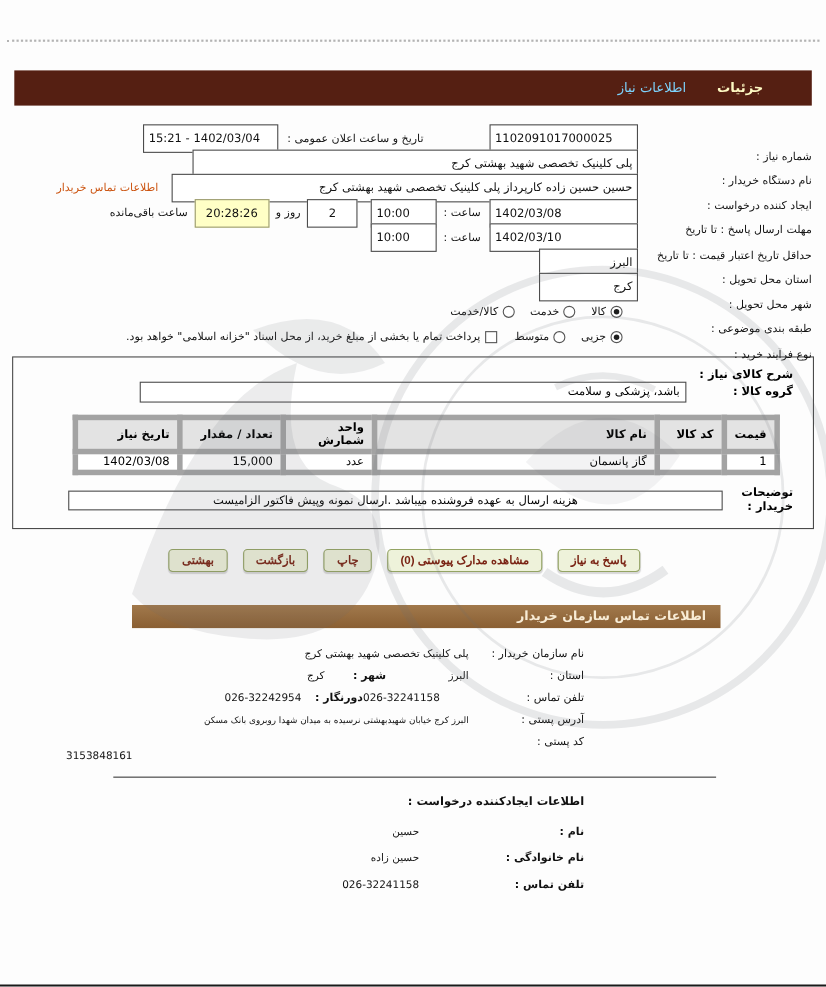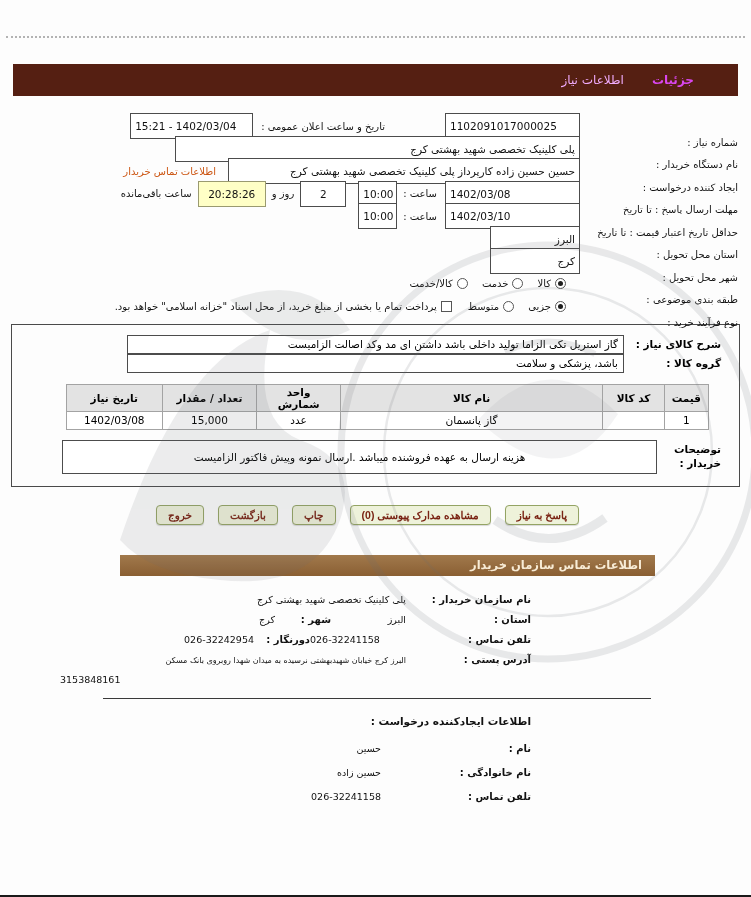--- a/index.html
+++ b/index.html
@@ -5,61 +5,61 @@
   * { box-sizing: border-box; margin: 0; padding: 0; }
   html,body { background:#ffffff; }
   body { font-family:"DejaVu Sans", sans-serif; }
   .page { position:relative; width:751px; height:897px; background:#fdfdfd; direction:rtl; overflow:hidden; border-bottom:2px solid #1a1a1a; margin:0 auto; }
   .watermark { position:absolute; top:0; right:0; z-index:6; pointer-events:none; }
   .content { position:relative; z-index:2; }
 
   .dotted { margin:36px 6px 0 6px; border-top:2px dotted #b3b3b3; }
 
   .tabbar { margin:26px 13px 0 13px; height:32px; background:#551f12; display:flex; align-items:center; gap:28px; padding-right:44px; }
-  .tab { color:#f0abfc; font-size:12px; cursor:pointer; }
-  .tab.active { color:#d946ef; font-weight:bold; }
+  .tab { color:#7dd3fc; font-size:12px; cursor:pointer; }
+  .tab.active { color:#fef9c3; font-weight:bold; }
 
   .form { margin-top:19px; padding:0 13px; }
   .frow { display:flex; align-items:center; height:22.5px; font-size:10px; color:#141414; white-space:nowrap; }
   .flabel { width:158px; flex-shrink:0; font-size:10px; overflow:hidden;margin-top:32px; }
   .ftext { font-size:10px; }
   .inp { border:1px solid #4c4c4c; background:#fff; height:17px; display:inline-flex; align-items:center; padding:12px 4px; font-size:10.5px; color:#111; overflow:hidden; flex-shrink:0; }
   .ltr { direction:ltr; unicode-bidi:isolate; }
-  .w135{width:135px}.w123{width:123px}.w405{width:405px}.w360{width:352px}
-  .w60{width:39px}.w46{width:46px;justify-content:center}.w90{width:90px}
+  .w135{width:135px}.w123{width:123px}.w405{width:405px}.w360{width:424px}
+  .w60{width:60px}.w46{width:46px;justify-content:center}.w90{width:90px}
   .yellow { background:#ffffc6; border:1px solid #9a9a70; width:68px; justify-content:center; }
   .mr6{margin-right:6px}.mr8{margin-right:8px}.mr12{margin-right:12px}.mr60{margin-right:60px}
   .link { color:#cc5512; font-size:10px; cursor:pointer; margin-right:12px; }
   .radio { width:11px; height:11px; border:1px solid #555; border-radius:50%; background:#fff; display:inline-block; position:relative; flex-shrink:0; margin-right:14px; }
   .radio.checked::after { content:""; position:absolute; top:2px; left:2px; right:2px; bottom:2px; background:#1d1d1d; border-radius:50%; }
   .optlabel { margin-right:4px; font-size:10px; }
   .checkbox { width:11px; height:11px; border:1px solid #555; background:#fff; display:inline-block; flex-shrink:0; margin-right:16px; }
 
   .goodsbox { border:1px solid #4a4a4a; margin:6px 11px 0 11px; padding:10px 18px 12px 26px; background:transparent; }
   .grow { display:flex; align-items:center; }
   .glabel { font-weight:bold; font-size:10.5px; width:97px; flex-shrink:0; }
   .ginp { border:1px solid #4c4c4c; background:#fff; height:19px; display:flex; align-items:center; padding:0 5px; font-size:10.5px; width:497px; }
   .gtitle { font-weight:bold; font-size:11px; margin:13px 2px 8px 0; }
   .gtable { border-collapse:collapse; margin:11px 12px 0 28px; }
-  .gtable th, .gtable td { border:1px solid #a3a3a3; font-size:10.5px; text-align:center; padding:1px 7px; height:18px; }
+  .gtable th, .gtable td { border:5px solid #a3a3a3; font-size:10.5px; text-align:right; padding:1px 7px; height:18px; }
   .gtable th { background:#e3e3e3; font-weight:bold; }
   .gtable td { background:#ffffff; }
   .noteslabel { font-weight:bold; font-size:10.5px; width:64px; flex-shrink:0; line-height:1.25; white-space:normal; }
   .notesrow { margin-top:10px; display:flex; align-items:center; }
-  .notesinp { border:1px solid #4c4c4c; background:#fff; height:34px; display:flex; align-items:center; justify-content:center; font-size:10.5px; flex:1; margin-left:24px; }
+  .notesinp { border:1px solid #4c4c4c; background:#fff; height:18px; display:flex; align-items:center; justify-content:center; font-size:10.5px; flex:1; margin-left:24px; }
 
   .btnrow { margin-top:18px; display:flex; justify-content:center; align-items:center; gap:14px; }
   .btn { background:#eef2da; border:1px solid #94a464; border-radius:4px; color:#7a2414; font-size:10.5px; font-weight:bold; padding:3px 11px; cursor:pointer; box-shadow:0 1px 1px rgba(0,0,0,.15); white-space:nowrap; }
   .btn.primary { margin-right:16px; }
 
   .sectionbar { margin:30px 96px 0 120px; height:21px; background:linear-gradient(#a1794c,#8a5f33); color:#f8ecd6; font-weight:bold; font-size:11.5px; line-height:21px; padding-right:13px; }
 
   .contact { margin:18px 220px 0 60px; font-size:10px; color:#111; }
   .crow { display:flex; align-items:baseline; margin-bottom:9px; white-space:nowrap; }
-  .clabel { font-weight:bold; min-width:105px; flex-shrink:0; font-size:10px;margin-left:20px; }
+  .clabel { font-weight:normal; min-width:105px; flex-shrink:0; font-size:10px; }
   .clabel2 { font-weight:bold; min-width:56px; flex-shrink:0; font-size:10px; }
   .cval { font-size:9.5px; }
   .cval.geo { min-width:75px; }
   .cval.num { min-width:96px; }
   .cval.addr { font-size:8px; }
   .postalval { margin:1px 120px 9px 0; font-size:9.5px; }
 
   .divider { border-top:1px solid #3a3a3a; margin:13px 100px 0 103px; }
 
   .creator { margin:16px 220px 0 60px; font-size:10px; color:#111; }
@@ -163,21 +163,20 @@
         <span class="checkbox"></span>
         <span class="optlabel">پرداخت تمام یا بخشی از مبلغ خرید، از محل اسناد "خزانه اسلامی" خواهد بود.</span>
       </div>
 
     </div>
 
     <div class="goodsbox">
 
       <div class="grow">
         <span class="glabel">شرح کالای نیاز :</span>
-        <span class="ginp">گاز استریل تکی الزاما تولید داخلی باشد داشتن ای مد وکد اصالت الزامیست</span>
       </div>
 
 
       <div class="grow">
         <span class="glabel">گروه کالا :</span>
         <span class="ginp">باشد، پزشکی و سلامت</span>
       </div>
 
       <table class="gtable">
         <colgroup>
@@ -215,21 +214,21 @@
         <span class="notesinp">هزینه ارسال به عهده فروشنده میباشد .ارسال نمونه وپیش فاکتور الزامیست</span>
       </div>
 
     </div>
 
     <div class="btnrow">
       <button class="btn primary">پاسخ به نیاز</button>
       <button class="btn">مشاهده مدارک پیوستی (0)</button>
       <button class="btn">چاپ</button>
       <button class="btn">بازگشت</button>
-      <button class="btn">خروج</button>
+      <button class="btn">بهشتی</button>
     </div>
 
     <div class="sectionbar">اطلاعات تماس سازمان خریدار</div>
 
     <div class="contact">
 
       <div class="crow">
         <span class="clabel">نام سازمان خریدار :</span>
         <span class="cval">پلی کلینیک تخصصی شهید بهشتی کرج</span>
       </div>
@@ -246,20 +245,23 @@
         <span class="cval num ltr">026-32241158</span>
         <span class="clabel2">دورنگار :</span>
         <span class="cval ltr">026-32242954</span>
       </div>
 
       <div class="crow">
         <span class="clabel">آدرس پستی :</span>
         <span class="cval addr">البرز کرج خیابان شهیدبهشتی نرسیده به میدان شهدا روبروی بانک مسکن</span>
       </div>
 
+      <div class="crow" style="margin-bottom:2px">
+        <span class="clabel">کد پستی :</span>
+      </div>
       <div class="postalval ltr">3153848161</div>
 
     </div>
 
     <div class="divider"></div>
 
     <div class="creator">
       <div class="title">اطلاعات ایجادکننده درخواست :</div>
 
       <div class="krow">

